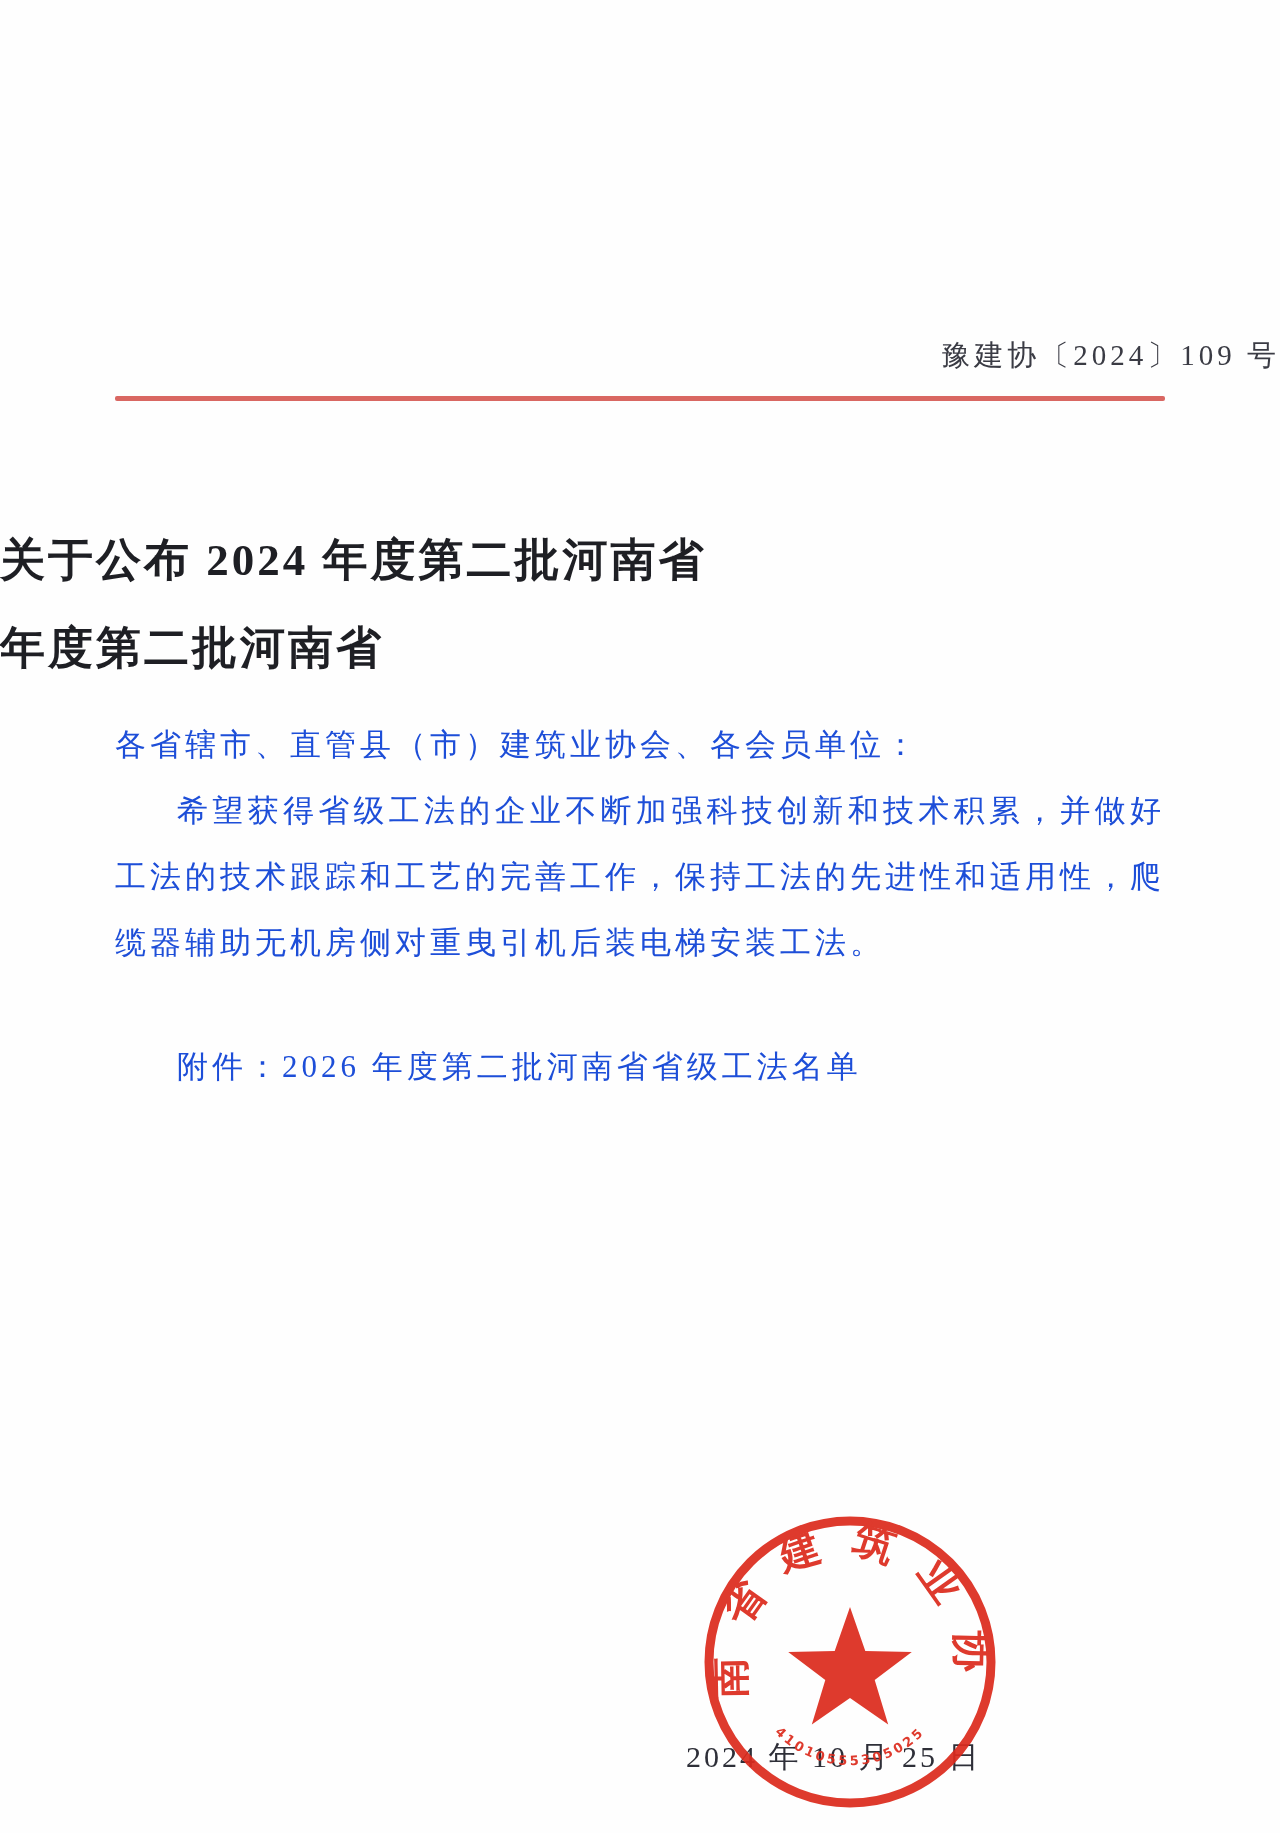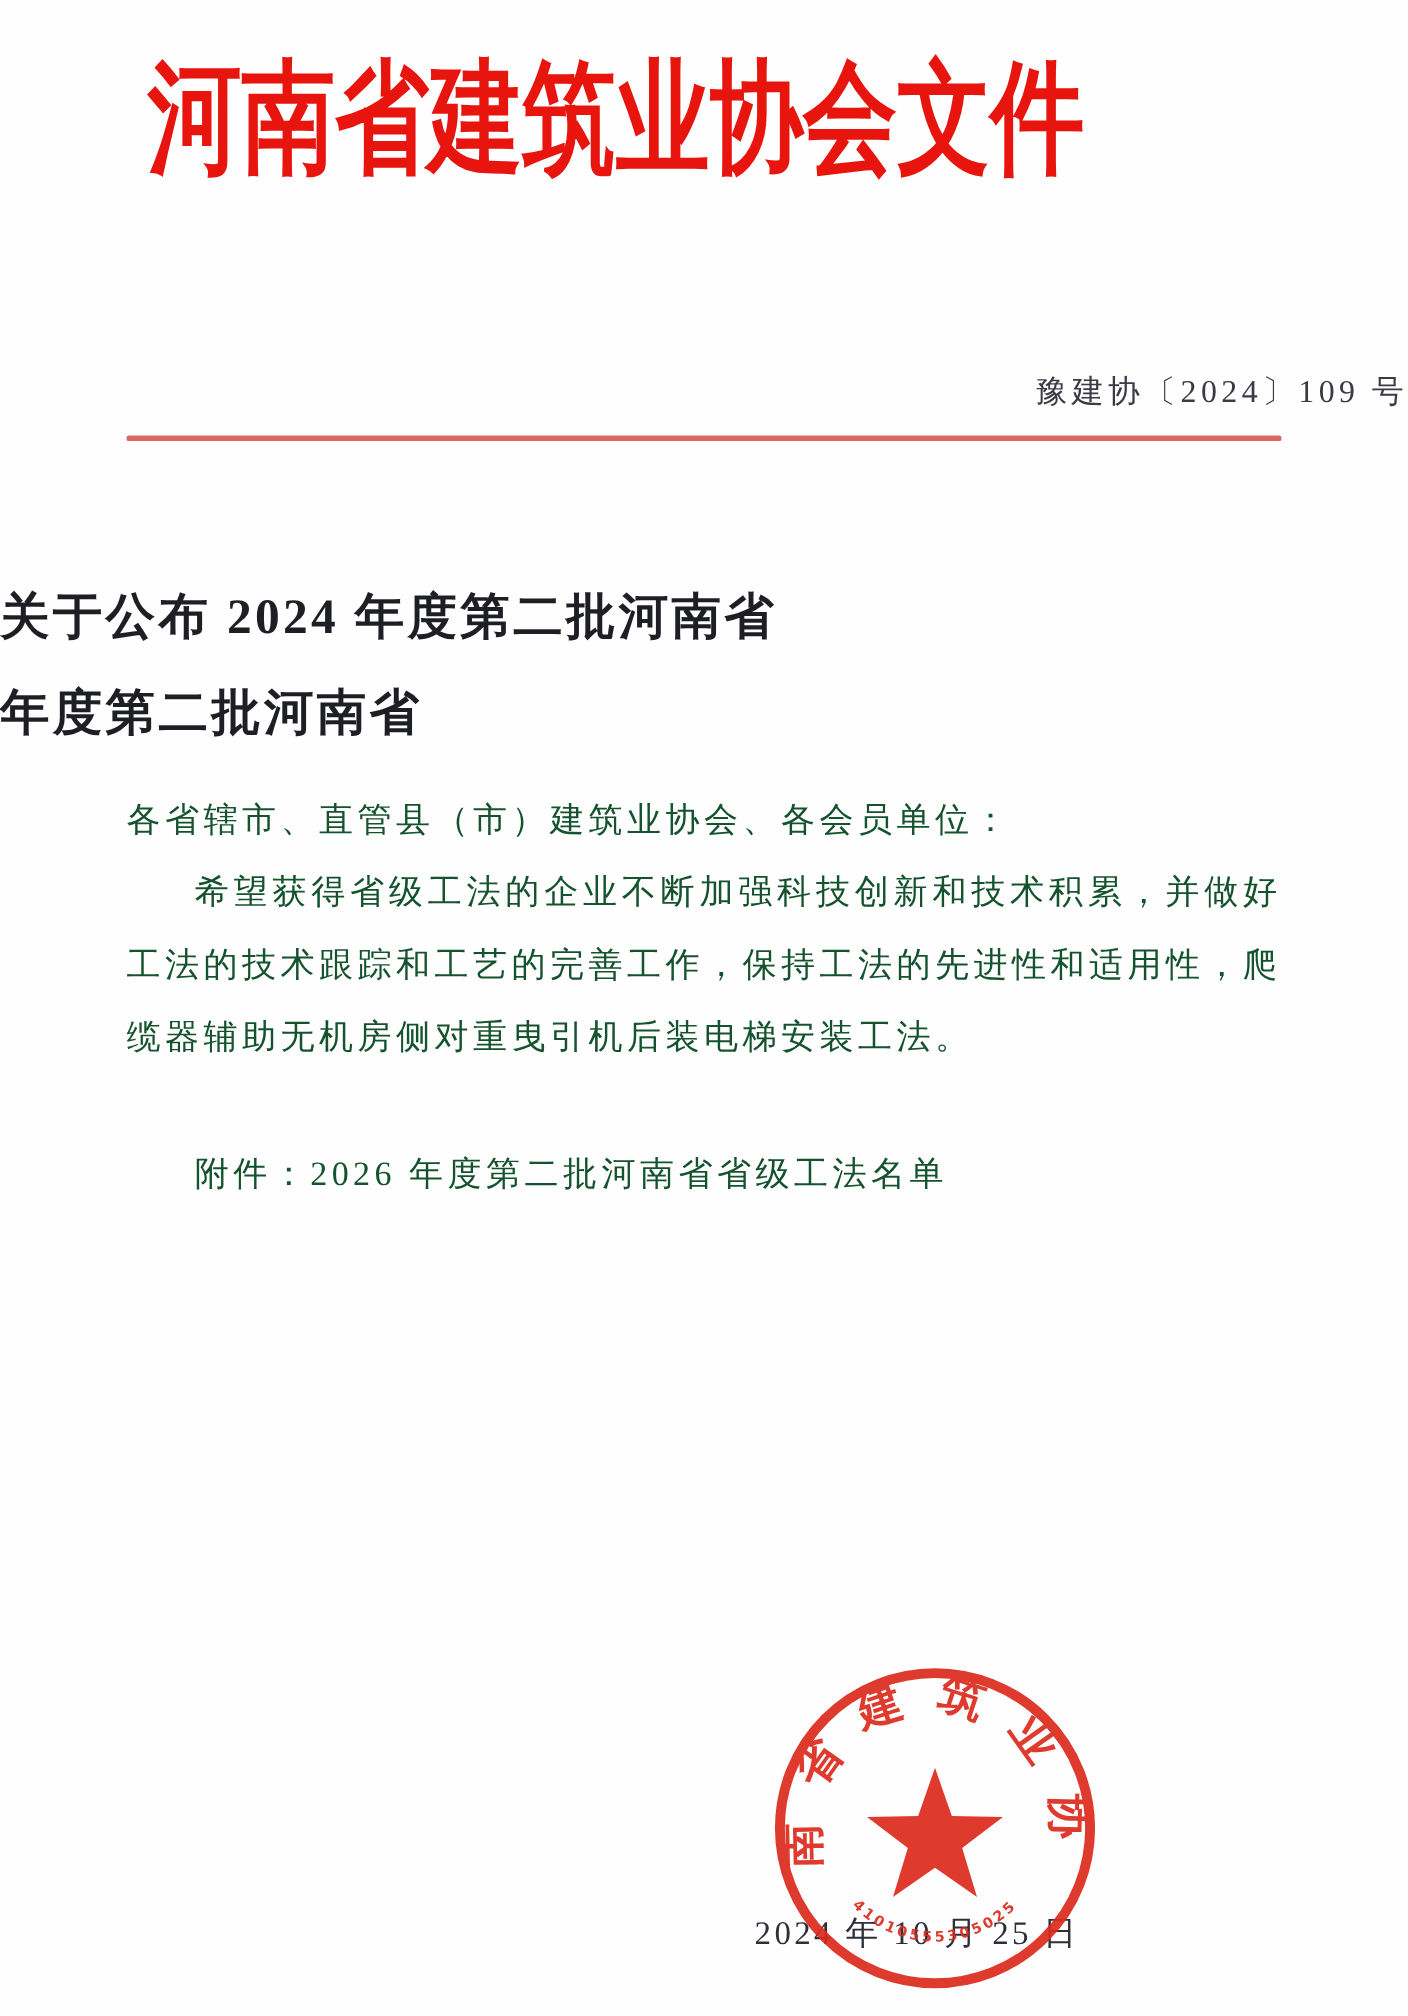--- a/index.html
+++ b/index.html
@@ -70,21 +70,21 @@
     line-height: 88px;
     letter-spacing: 3px;
   }
 
   
   .body-text {
     position: absolute;
     top: 712px;
     left: 115px;
     width: 1050px;
-    color: #14532d;
+    color: #1d4ed8;
     font-size: 31px;
     line-height: 66px;
     letter-spacing: 4px;
     text-align: justify;
   }
   .body-text p {
     margin: 0;
   }
   .body-text p.indent {
     text-indent: 2em;
@@ -113,23 +113,20 @@
     font-size: 30px;
     letter-spacing: 3px;
     white-space: nowrap;
   }
 </style>
 </head>
 <body>
 
 <div class="page">
 
-  <div class="org-title">
-    <span class="squeeze">河南省建筑业协会文件</span>
-  </div>
 
   <div class="doc-number">豫建协〔2024〕109 号</div>
 
   <div class="red-rule"></div>
 
   <div class="doc-title">
     <div>关于公布 2024 年度第二批河南省</div>
     <div>年度第二批河南省</div>
   </div>
 

